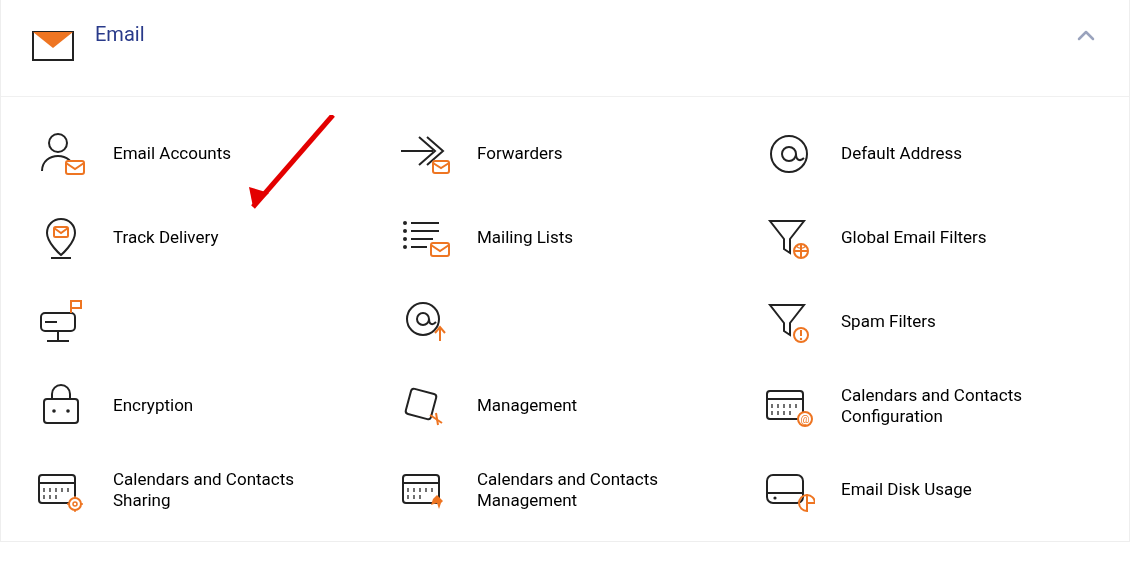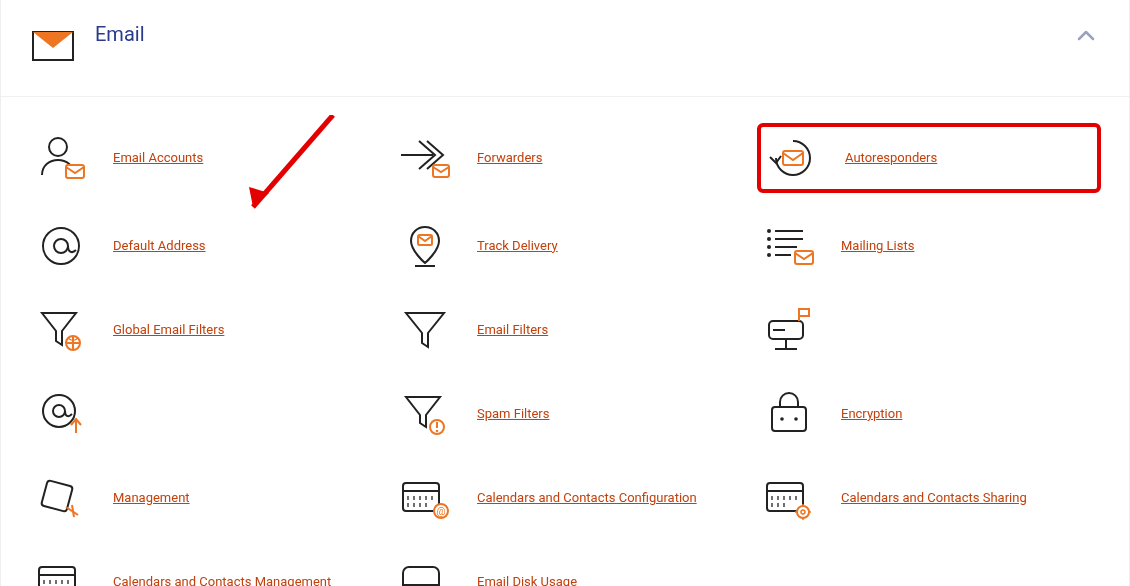--- a/index.html
+++ b/index.html
@@ -52,25 +52,24 @@
   }
   .item {
     display: flex;
     align-items: center;
     gap: 24px;
     padding: 6px 4px;
     cursor: pointer;
     position: relative;
   }
   .item .label {
-    color: #c2410c;
-    font-size: 13px;
+    color: #000000;
+    font-size: 17px;
     line-height: 1.25;
     max-width: 240px;
-    text-decoration: underline;
   }
   .item .ico {
     width: 56px;
     height: 50px;
     display: flex;
     align-items: center;
     justify-content: center;
     flex: 0 0 56px;
   }
   .highlight {
@@ -131,31 +130,20 @@
           <polyline points="20,6 36,20 20,34" fill="none" stroke="#222" stroke-width="2"></polyline>
           <polyline points="28,6 44,20 28,34" fill="none" stroke="#222" stroke-width="2"></polyline>
           <rect x="34" y="30" width="16" height="12" rx="2" fill="#fff" stroke="#ee7522" stroke-width="2"></rect>
           <polyline points="34,32 42,37 50,32" fill="none" stroke="#ee7522" stroke-width="2"></polyline>
         </svg>
       </span>
       <span class="label">Forwarders</span>
     </div>
 
 
-    <div class="item highlight">
-      <span class="ico">
-        <svg width="50" height="46" viewBox="0 0 50 46">
-          <path d="M25 6a17 17 0 1 1-17 17" fill="none" stroke="#222" stroke-width="2"></path>
-          <polyline points="2,22 8,28 13,21" fill="none" stroke="#222" stroke-width="2"></polyline>
-          <rect x="15" y="16" width="20" height="14" rx="2" fill="none" stroke="#ee7522" stroke-width="2"></rect>
-          <polyline points="15,18 25,25 35,18" fill="none" stroke="#ee7522" stroke-width="2"></polyline>
-        </svg>
-      </span>
-      <span class="label">Autoresponders</span>
-    </div>
 
     <div class="item">
       <span class="ico">
         <svg width="50" height="46" viewBox="0 0 50 46">
           <circle cx="25" cy="23" r="18" fill="none" stroke="#222" stroke-width="2"></circle>
           <circle cx="25" cy="23" r="7" fill="none" stroke="#222" stroke-width="2"></circle>
           <path d="M32 23c0 6 4 8 8 4" fill="none" stroke="#222" stroke-width="2"></path>
         </svg>
       </span>
       <span class="label">Default Address</span>
@@ -197,28 +185,20 @@
           <polygon points="6,6 40,6 26,24 26,38 20,34 20,24" fill="none" stroke="#222" stroke-width="2"></polygon>
           <circle cx="37" cy="36" r="7" fill="none" stroke="#ee7522" stroke-width="2"></circle>
           <line x1="30" y1="36" x2="44" y2="36" stroke="#ee7522" stroke-width="2"></line>
           <line x1="37" y1="29" x2="37" y2="43" stroke="#ee7522" stroke-width="2"></line>
           <path d="M32 31c3 3 7 3 10 0" fill="none" stroke="#ee7522" stroke-width="1.5"></path>
         </svg>
       </span>
       <span class="label">Global Email Filters</span>
     </div>
 
-    <div class="item">
-      <span class="ico">
-        <svg width="50" height="46" viewBox="0 0 50 46">
-          <polygon points="6,6 44,6 28,26 28,40 22,36 22,26" fill="none" stroke="#222" stroke-width="2"></polygon>
-        </svg>
-      </span>
-      <span class="label">Email Filters</span>
-    </div>
 
     <div class="item">
       <span class="ico">
         <svg width="52" height="46" viewBox="0 0 52 46">
           <rect x="6" y="14" width="34" height="18" rx="4" fill="none" stroke="#222" stroke-width="2"></rect>
           <line x1="10" y1="23" x2="22" y2="23" stroke="#222" stroke-width="2"></line>
           <line x1="23" y1="32" x2="23" y2="42" stroke="#222" stroke-width="2"></line>
           <line x1="12" y1="42" x2="34" y2="42" stroke="#222" stroke-width="2"></line>
           <line x1="36" y1="14" x2="36" y2="2" stroke="#ee7522" stroke-width="2"></line>
           <rect x="36" y="2" width="10" height="7" fill="none" stroke="#ee7522" stroke-width="2"></rect>

